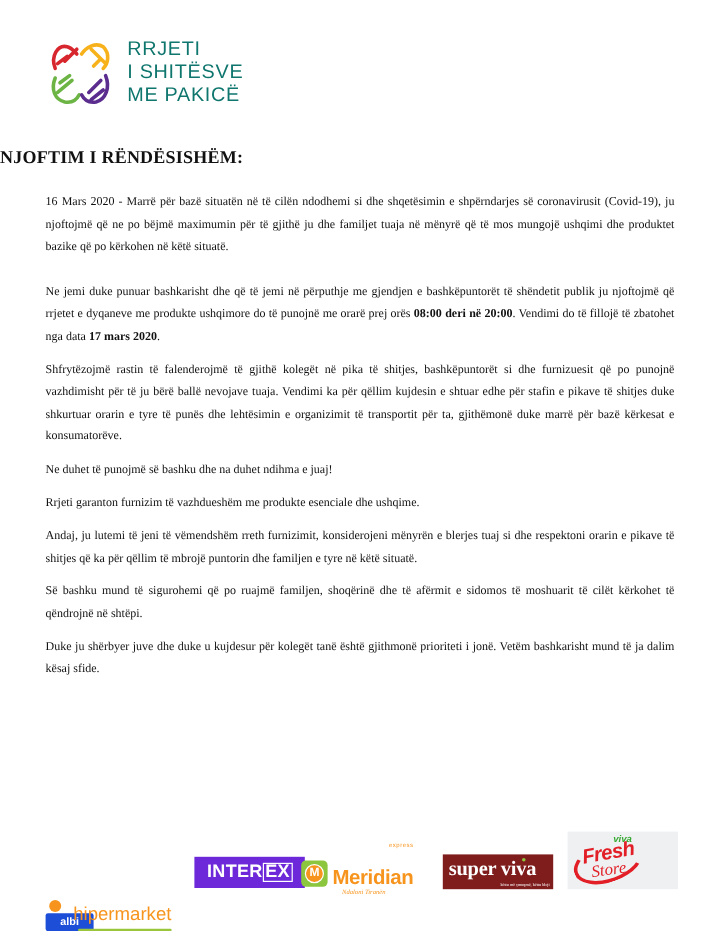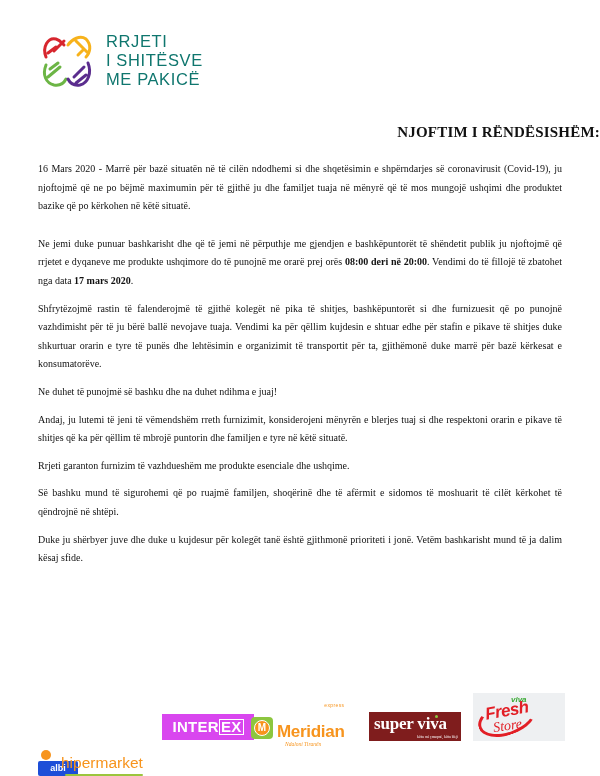--- a/index.html
+++ b/index.html
@@ -6,39 +6,39 @@
     html, body { width: 600px; height: 776px; background: #ffffff; overflow: hidden; }
     body { position: relative; font-family: "Liberation Serif", "DejaVu Serif", serif; color: #111; }
 
     
     .brand { position: absolute; left: 40px; top: 32px; display: flex; align-items: center; }
     .brand svg { width: 54px; height: 56px; }
     .brand-text { margin-left: 12px; font-family: "Liberation Sans", "DejaVu Sans", sans-serif; color: #0f766e; font-size: 16.5px; line-height: 19px; letter-spacing: 0.6px; }
     .brand-text div { white-space: nowrap; }
 
     
-    .title { position: absolute; top: 124px; left: 0; width: 600px; text-align: right; font-weight: bold; font-size: 15px; letter-spacing: 0.2px; }
+    .title { position: absolute; top: 124px; left: 0; width: 600px; text-align: left; font-weight: bold; font-size: 15px; letter-spacing: 0.2px; }
 
     
     .content { position: absolute; left: 38px; top: 160px; width: 524px; font-size: 10px; line-height: 18.6px; text-align: justify; }
     .content p { margin-bottom: 9px; }
     .content p.gap-lg { margin-bottom: 19px; }
     .content b { font-weight: bold; }
 
     
     .logos { position: absolute; left: 0; top: 680px; width: 600px; height: 90px; }
     .logo { position: absolute; }
     .albi { left: 38px; top: 27px; display: flex; align-items: flex-end; }
     .albi-mark { width: 20px; height: 26px; position: relative; }
     .albi-mark .sun { position: absolute; left: 3px; top: 0; width: 10px; height: 10px; border-radius: 50%; background: #f7941d; }
     .albi-mark .box { position: absolute; left: 0; bottom: 0; width: 40px; height: 15px; background: #1d4ed8; color: #fff; font-family: "Liberation Sans", sans-serif; font-weight: bold; font-size: 9px; line-height: 15px; text-align: center; border-radius: 2px; }
     .albi-word { margin-left: 3px; font-family: "Liberation Sans", "DejaVu Sans", sans-serif; font-size: 15.5px; color: #f7941d; line-height: 18px; position: relative; padding-bottom: 4px; margin-top: 47px; }
     .albi-word::after { content: ""; position: absolute; left: 4px; right: 0; bottom: 0; height: 2px; border-radius: 2px; background: #9bc53d; }
 
-    .interex { left: 162px; top: 34px; width: 92px; height: 26px; background: #d946ef; color: #fff; font-family: "Liberation Sans", "DejaVu Sans", sans-serif; font-weight: bold; font-size: 15px; line-height: 26px; text-align: center; letter-spacing: 0.3px; }
+    .interex { left: 162px; top: 34px; width: 92px; height: 26px; background: #6d28d9; color: #fff; font-family: "Liberation Sans", "DejaVu Sans", sans-serif; font-weight: bold; font-size: 15px; line-height: 26px; text-align: center; letter-spacing: 0.3px; }
     .interex .ex { border: 1.5px solid #fff; padding: 0 1px; line-height: 14px; display: inline-block; }
 
     .meridian { left: 251px; top: 27px; display: flex; align-items: center; }
     .mer-mark { width: 22px; height: 22px; background: #8cc63f; border-radius: 4px; display: flex; align-items: center; justify-content: center; }
     .mer-mark span { width: 16px; height: 16px; border-radius: 50%; background: #f7941d; border: 1.5px solid #fff; color: #fff; font-family: "Liberation Sans", sans-serif; font-weight: bold; font-size: 10px; line-height: 13px; text-align: center; }
     .mer-text { margin-left: 4px; position: relative; }
     .mer-word { font-family: "Liberation Sans", "DejaVu Sans", sans-serif; font-weight: bold; font-size: 17px; color: #f7941d; line-height: 19px; letter-spacing: -0.3px; margin-top: 15px; }
     .mer-express { position: absolute; right: 0; top: -5px; font-family: "Liberation Sans", sans-serif; font-size: 5px; color: #f7941d; letter-spacing: 0.4px; }
     .mer-tag { font-family: "Liberation Serif", serif; font-style: italic; font-size: 5.5px; color: #f7941d; margin-left: 8px; line-height: 7px; }
 
@@ -72,22 +72,22 @@
   </div>
 </div>
 
 <h1 class="title">NJOFTIM I RËNDËSISHËM:</h1>
 
 <div class="content">
   <p class="gap-lg">16 Mars 2020 - Marrë për bazë situatën në të cilën ndodhemi si dhe shqetësimin e shpërndarjes së coronavirusit (Covid-19), ju njoftojmë që ne po bëjmë maximumin për të gjithë ju dhe familjet tuaja në mënyrë që të mos mungojë ushqimi dhe produktet bazike që po kërkohen në këtë situatë.</p>
   <p><span>Ne jemi duke punuar bashkarisht dhe që të jemi në përputhje me gjendjen e bashkëpuntorët të shëndetit publik ju njoftojmë që rrjetet e dyqaneve me produkte ushqimore do të punojnë me orarë prej orës </span><b>08:00 deri në 20:00</b><span>. Vendimi do të fillojë të zbatohet nga data </span><b>17 mars 2020</b><span>.</span></p>
   <p>Shfrytëzojmë rastin të falenderojmë të gjithë kolegët në pika të shitjes, bashkëpuntorët si dhe furnizuesit që po punojnë vazhdimisht për të ju bërë ballë nevojave tuaja. Vendimi ka për qëllim kujdesin e shtuar edhe për stafin e pikave të shitjes duke shkurtuar orarin e tyre të punës dhe lehtësimin e organizimit të transportit për ta, gjithëmonë duke marrë për bazë kërkesat e konsumatorëve.</p>
   <p>Ne duhet të punojmë së bashku dhe na duhet ndihma e juaj!</p>
+  <p>Rrjeti garanton furnizim të vazhdueshëm me produkte esenciale dhe ushqime.</p>
   <p>Andaj, ju lutemi të jeni të vëmendshëm rreth furnizimit, konsiderojeni mënyrën e blerjes tuaj si dhe respektoni orarin e pikave të shitjes që ka për qëllim të mbrojë puntorin dhe familjen e tyre në këtë situatë.</p>
-  <p>Rrjeti garanton furnizim të vazhdueshëm me produkte esenciale dhe ushqime.</p>
   <p>Së bashku mund të sigurohemi që po ruajmë familjen, shoqërinë dhe të afërmit e sidomos të moshuarit të cilët kërkohet të qëndrojnë në shtëpi.</p>
   <p>Duke ju shërbyer juve dhe duke u kujdesur për kolegët tanë është gjithmonë prioriteti i jonë. Vetëm bashkarisht mund të ja dalim kësaj sfide.</p>
 </div>
 
 <div class="logos">
   <div class="logo albi">
     <div class="albi-mark">
       <div class="sun"></div>
       <div class="box">albi</div>
     </div>

